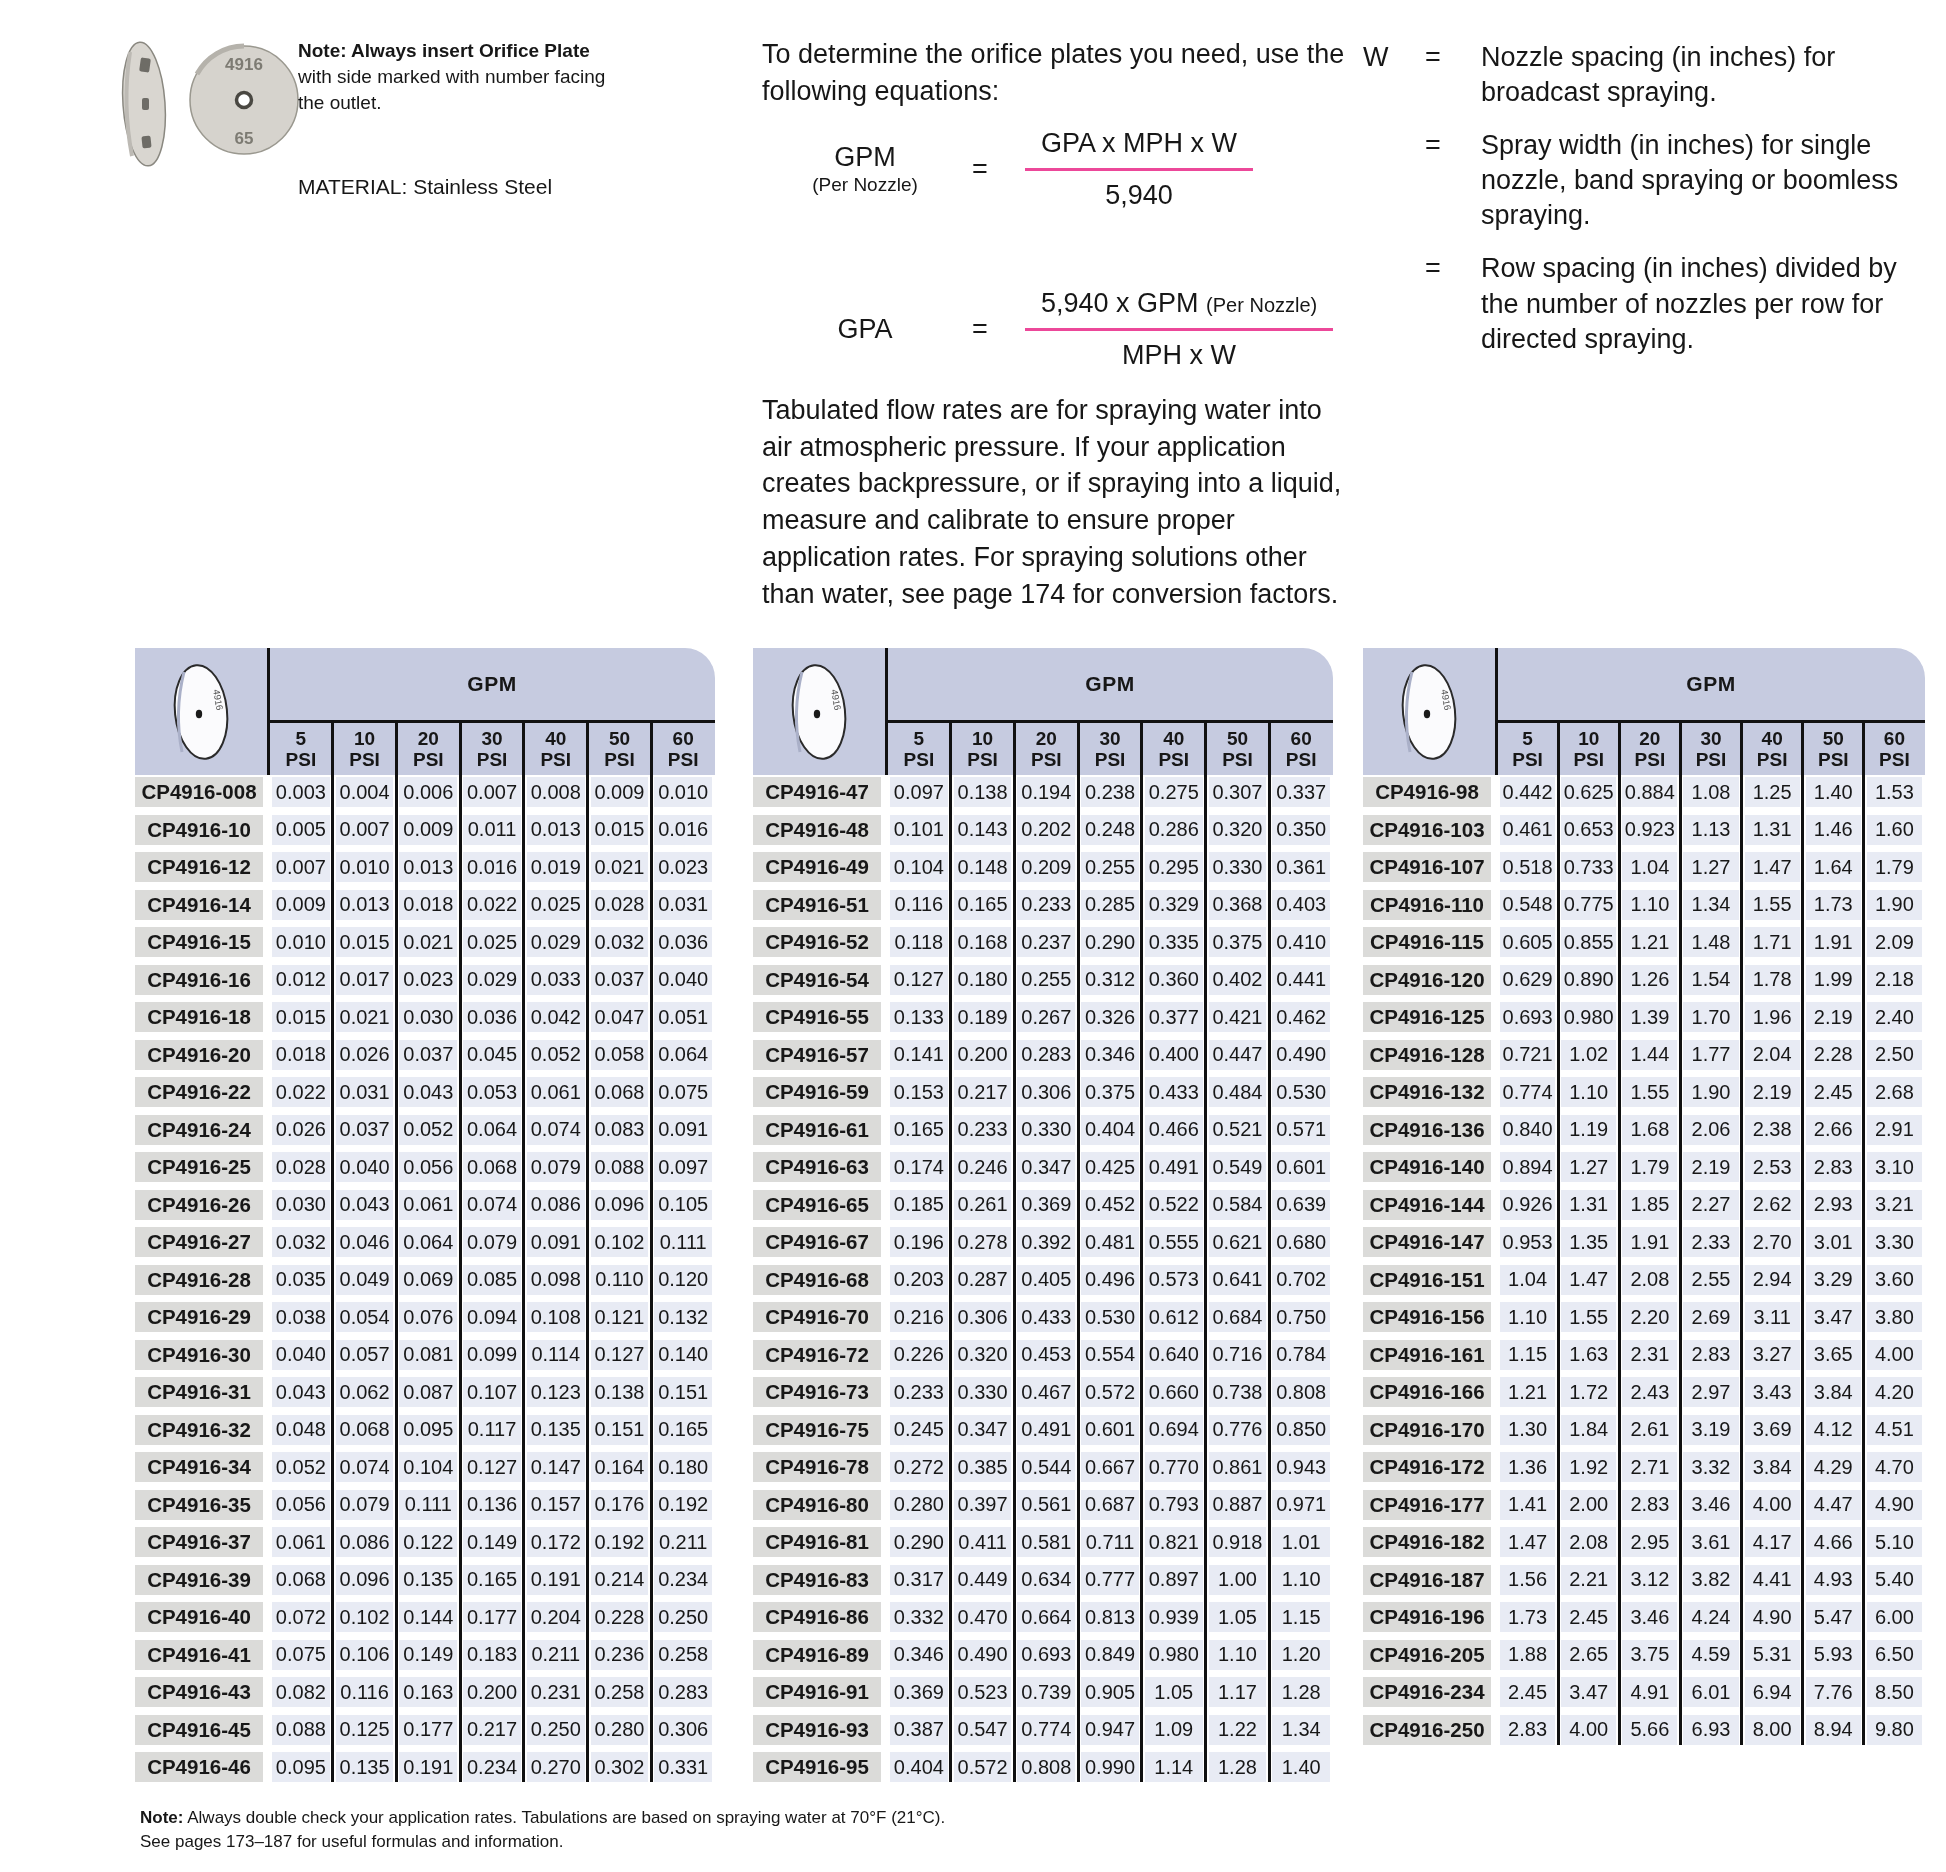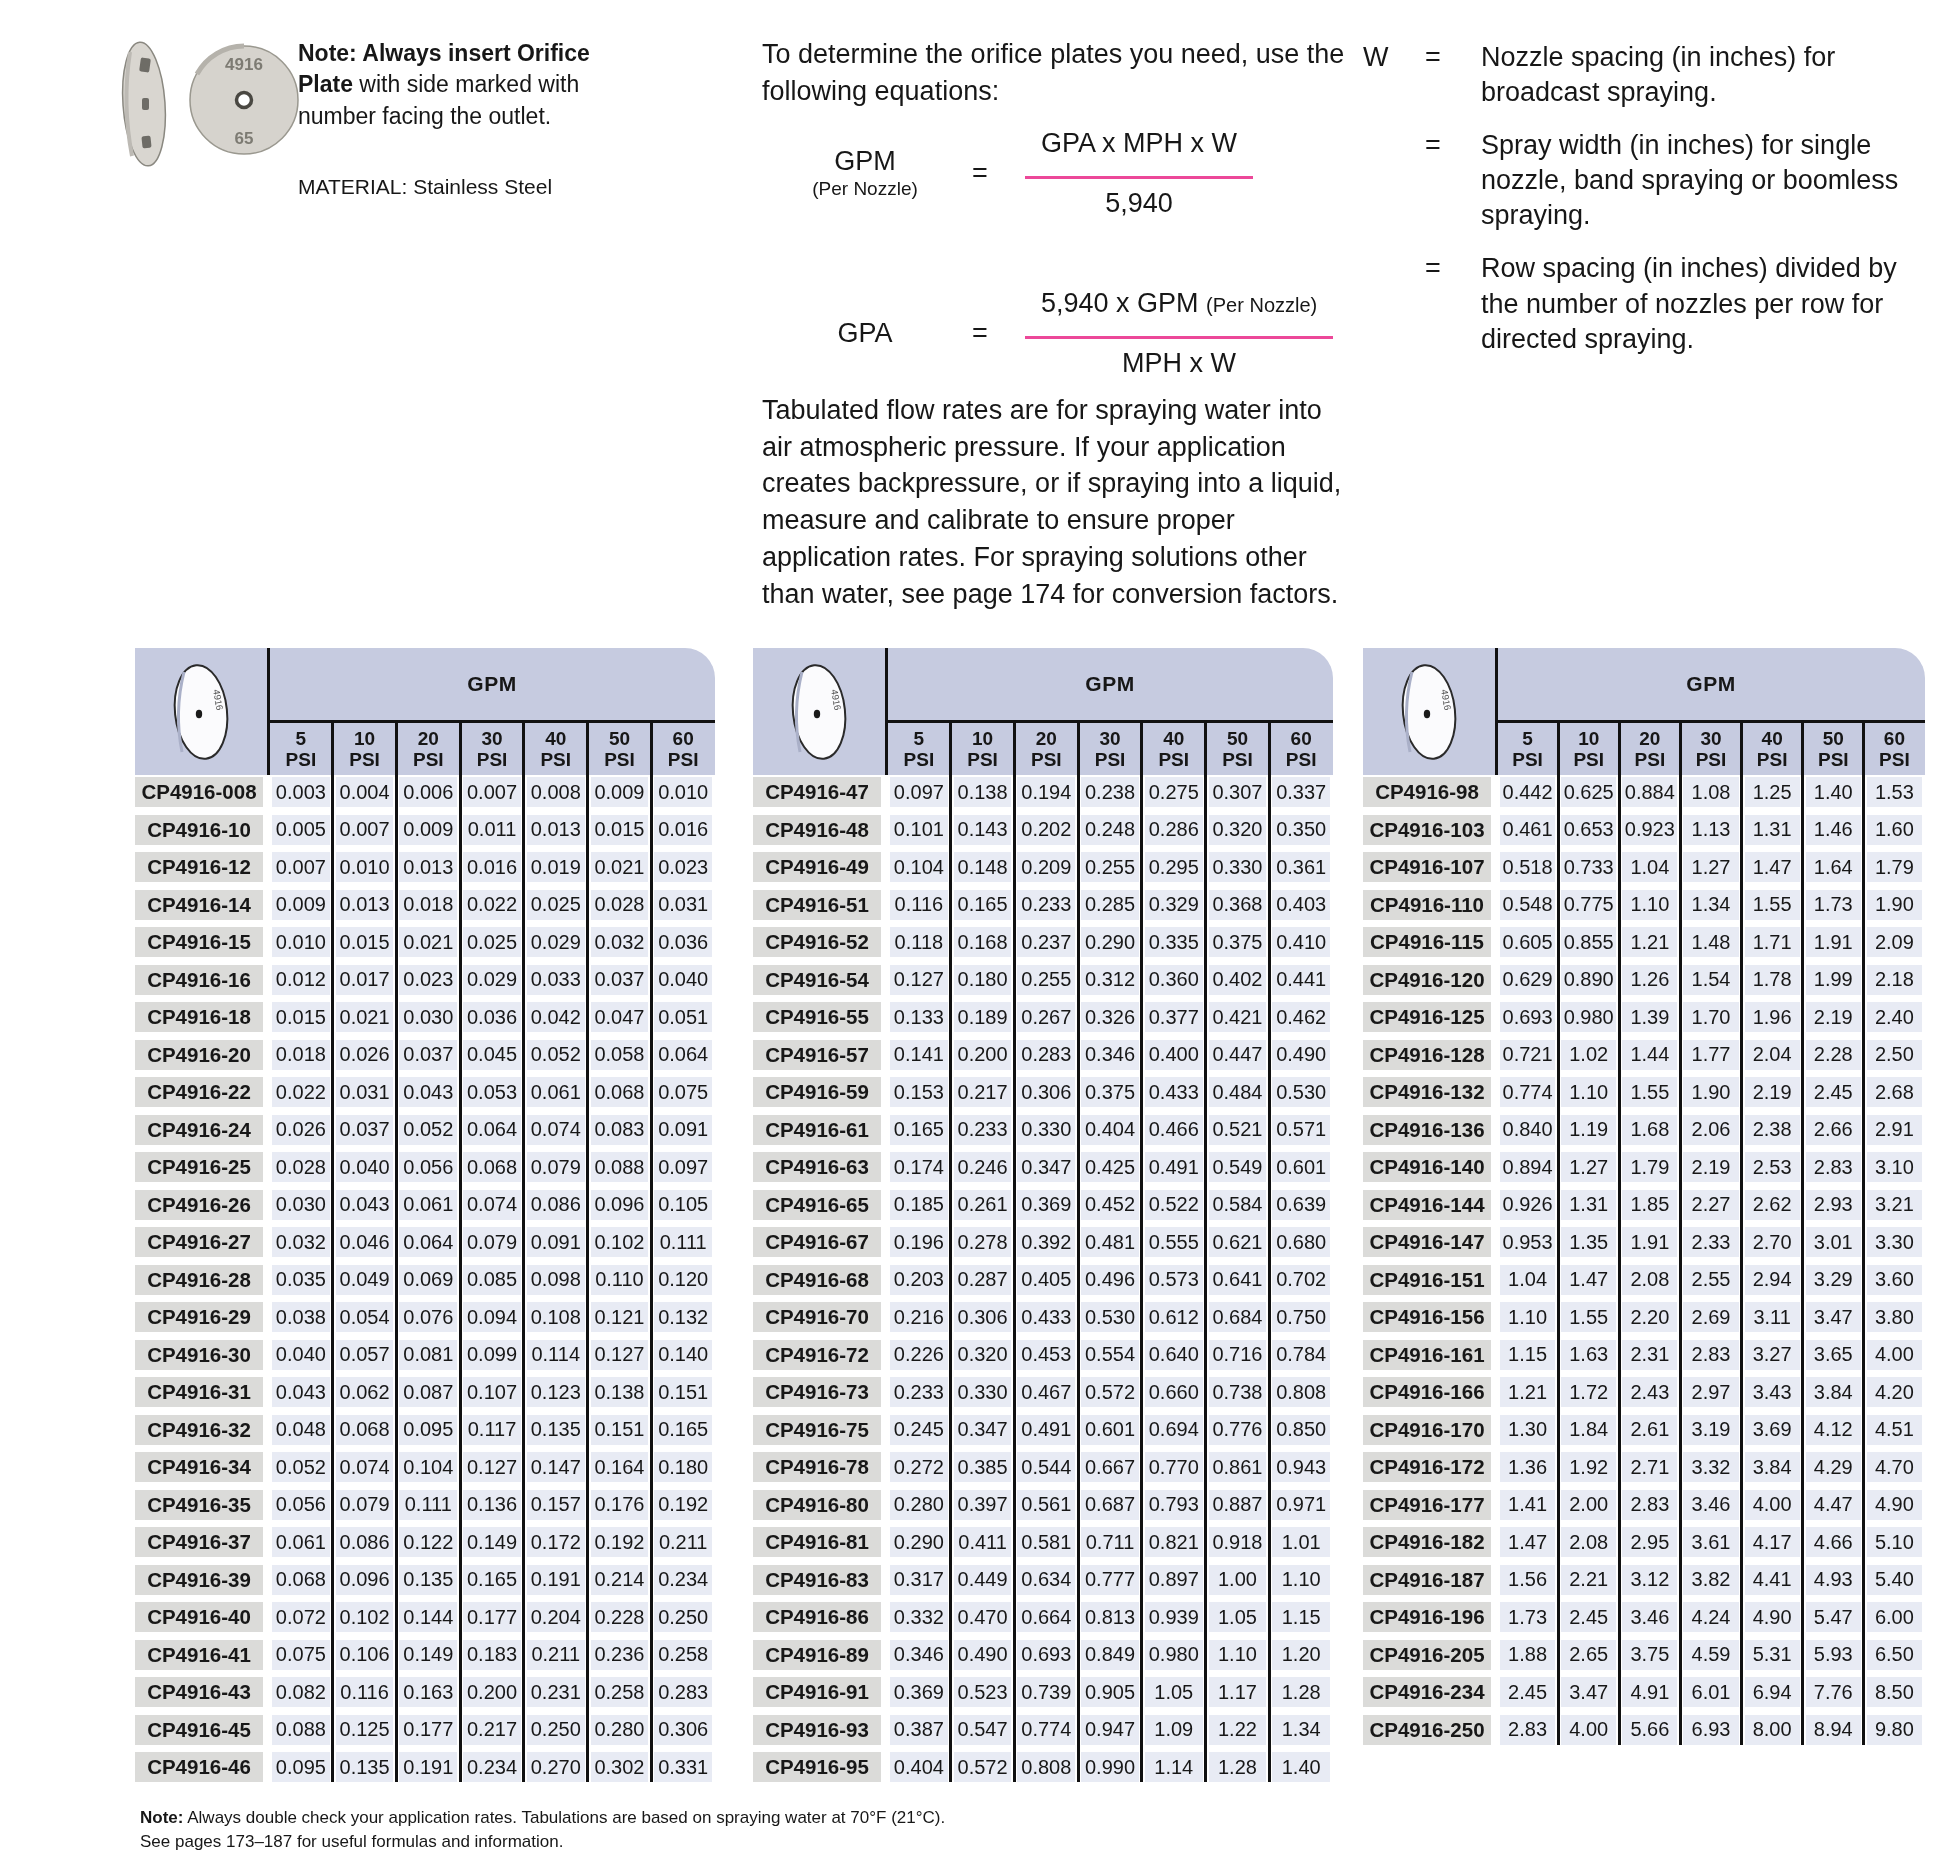--- a/index.html
+++ b/index.html
@@ -4,33 +4,33 @@
 <style>
   html,body{margin:0;padding:0;}
   body{
     width:1946px;height:1872px;position:relative;background:#ffffff;
     font-family:"Liberation Sans",sans-serif;color:#171717;overflow:hidden;
   }
   
   .photos{position:absolute;left:112px;top:34px;width:190px;height:140px;}
   .photos svg{position:absolute;top:0;left:0;}
   
-  .plate-note{position:absolute;left:298px;top:38px;width:310px;font-size:23px;line-height:1.36;}
+  .plate-note{position:absolute;left:298px;top:38px;width:310px;font-size:19px;line-height:1.36;}
   .plate-note .b{font-weight:bold;}
   .material{position:absolute;left:298px;top:152px;font-size:21px;margin-top:23px;}
   
   .intro-lead{position:absolute;left:762px;top:36px;width:625px;font-size:27px;line-height:1.38;}
   .equation{position:absolute;display:flex;align-items:center;}
   .eq1{left:795px;top:128px;}
   .eq2{left:795px;top:288px;}
   .eq-lhs{width:140px;text-align:center;font-size:27px;line-height:1.1;}
   .eq-lhs .sub{font-size:19px;display:block;margin-top:2px;}
   .eq-sign{width:90px;text-align:center;font-size:27px;}
   .fraction{text-align:center;font-size:27px;}
-  .frac-num{padding:0 16px 17px;}
+  .frac-num{padding:0 16px 9px;}
   .frac-den{border-top:3px solid #ec4899;padding:9px 16px 0;}
   .small-note{font-size:20px;}
   .flow-note{position:absolute;left:762px;top:392px;width:580px;font-size:27px;line-height:1.36;}
   
   .wdefs{position:absolute;left:1363px;top:40px;width:560px;}
   .wrow{display:flex;margin-bottom:18px;font-size:27px;line-height:1.3;}
   .wsym{flex:0 0 62px;}
   .wsign{flex:0 0 56px;}
   .wtext{flex:1;}
   

